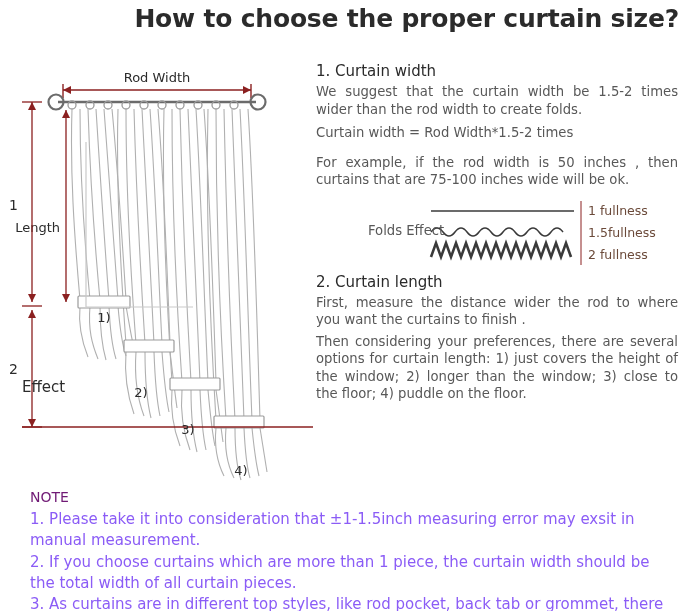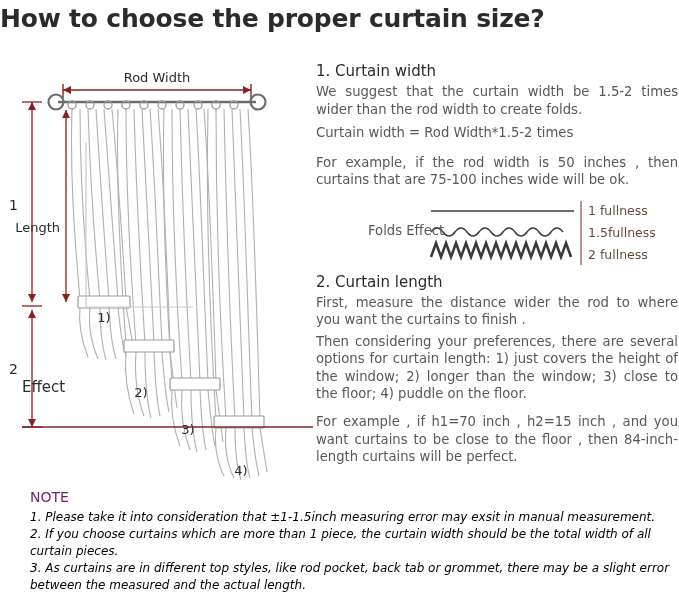--- a/index.html
+++ b/index.html
@@ -18,21 +18,21 @@
   .page {
     position: relative;
     width: 679px;
     height: 611px;
   }
   .title {
     position: absolute;
     left: 0;
     top: 4px;
     width: 679px;
-    text-align: left;
+    text-align: right;
     font-size: 25px;
     font-weight: bold;
     color: #2b2b2b;
     letter-spacing: -0.2px;
   }
   .diagram {
     position: absolute;
     left: 8px;
     top: 52px;
     width: 310px;
@@ -82,24 +82,23 @@
     left: 30px;
     top: 489px;
     width: 640px;
   }
   .note-title {
     font-size: 14px;
     color: #701a75;
     margin-bottom: 4px;
   }
   .note-line {
-    font-size: 12px;
+    font-size: 15px;
     line-height: 1.42;
-    color: #000000;
-    font-style: italic;
+    color: #8b5cf6;
   }
   .floor-label {
     position: absolute;
     left: 22px;
     top: 378px;
     font-size: 15px;
     color: #2b2b2b;
   }
   svg text {
     font-family: "DejaVu Sans", sans-serif;
@@ -261,21 +260,20 @@
         <line x1="265" y1="2" x2="265" y2="66" stroke="#8b2020" stroke-width="1"></line>
       </svg>
       <div class="fold-row-label" style="left:272px; top:4px;">1 fullness</div>
       <div class="fold-row-label" style="left:272px; top:26px;">1.5fullness</div>
       <div class="fold-row-label" style="left:272px; top:48px;">2 fullness</div>
     </div>
 
     <div class="sec-head" style="margin-top:6px;">2. Curtain length</div>
     <p class="para">First, measure the distance wider the rod to where you want the curtains to finish .</p>
     <p class="para" style="margin-top:4px;">Then considering your preferences, there are several options for curtain length: 1) just covers the height of the window; 2) longer than the window; 3) close to the floor; 4) puddle on the floor.</p>
-    <p class="para" style="margin-top:10px;">For example , if h1=70 inch , h2=15 inch , and you want curtains to be close to the floor , then 84-inch-length curtains will be perfect.</p>
   </div>
 
   <div class="notes">
     <div class="note-title">NOTE</div>
     <div class="note-line">1. Please take it into consideration that ±1-1.5inch measuring error may exsit in manual measurement.</div>
     <div class="note-line">2. If you choose curtains which are more than 1 piece, the curtain width should be the total width of all curtain pieces.</div>
     <div class="note-line">3. As curtains are in different top styles, like rod pocket, back tab or grommet, there may be a slight error between the measured and the actual length.</div>
   </div>
 
 </div>

